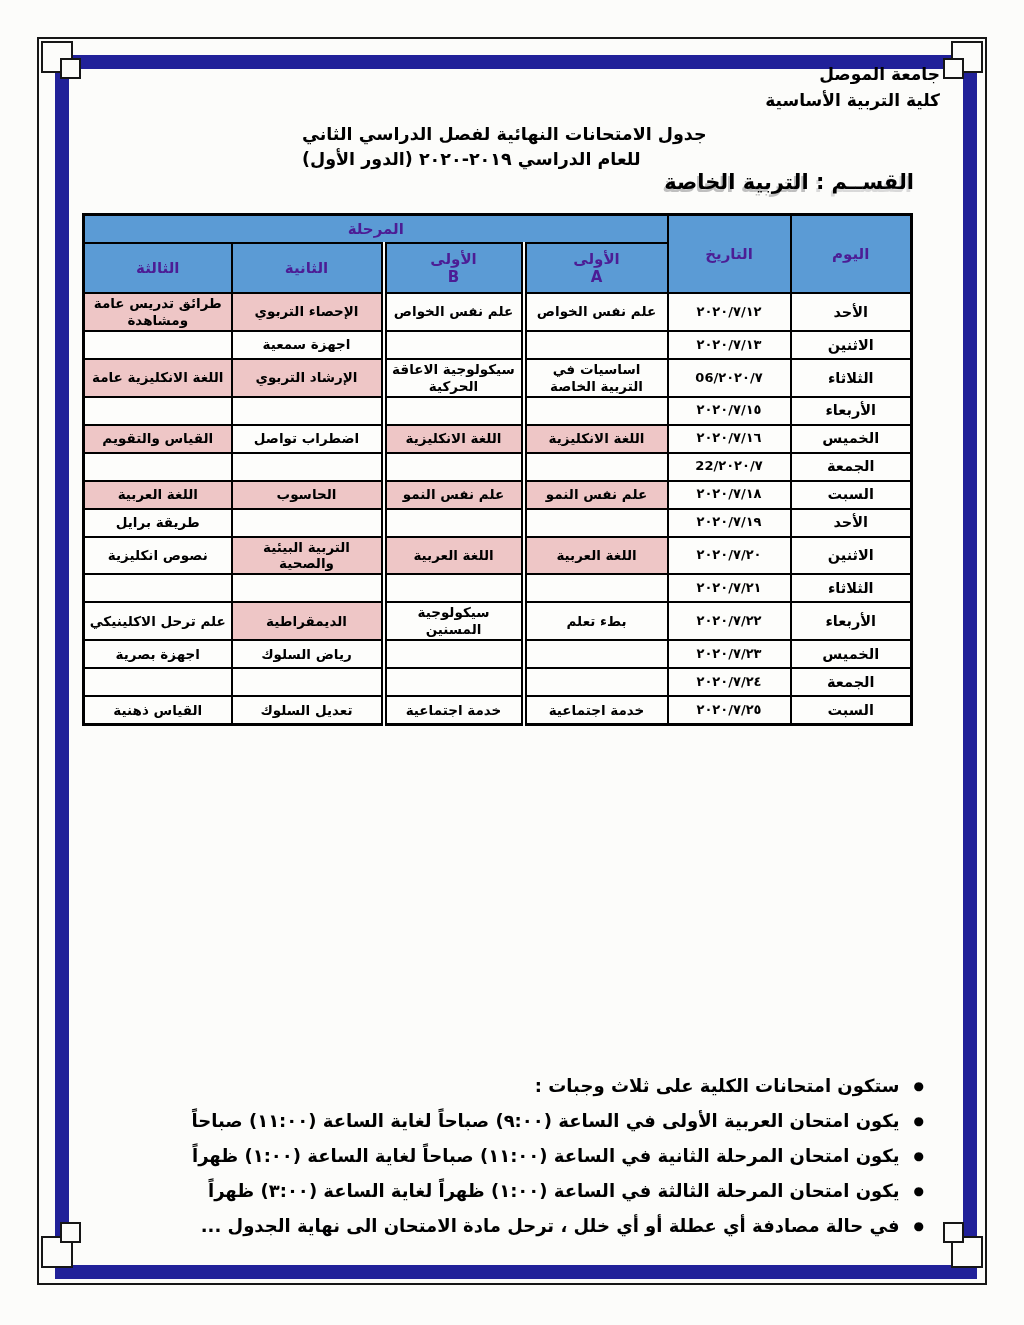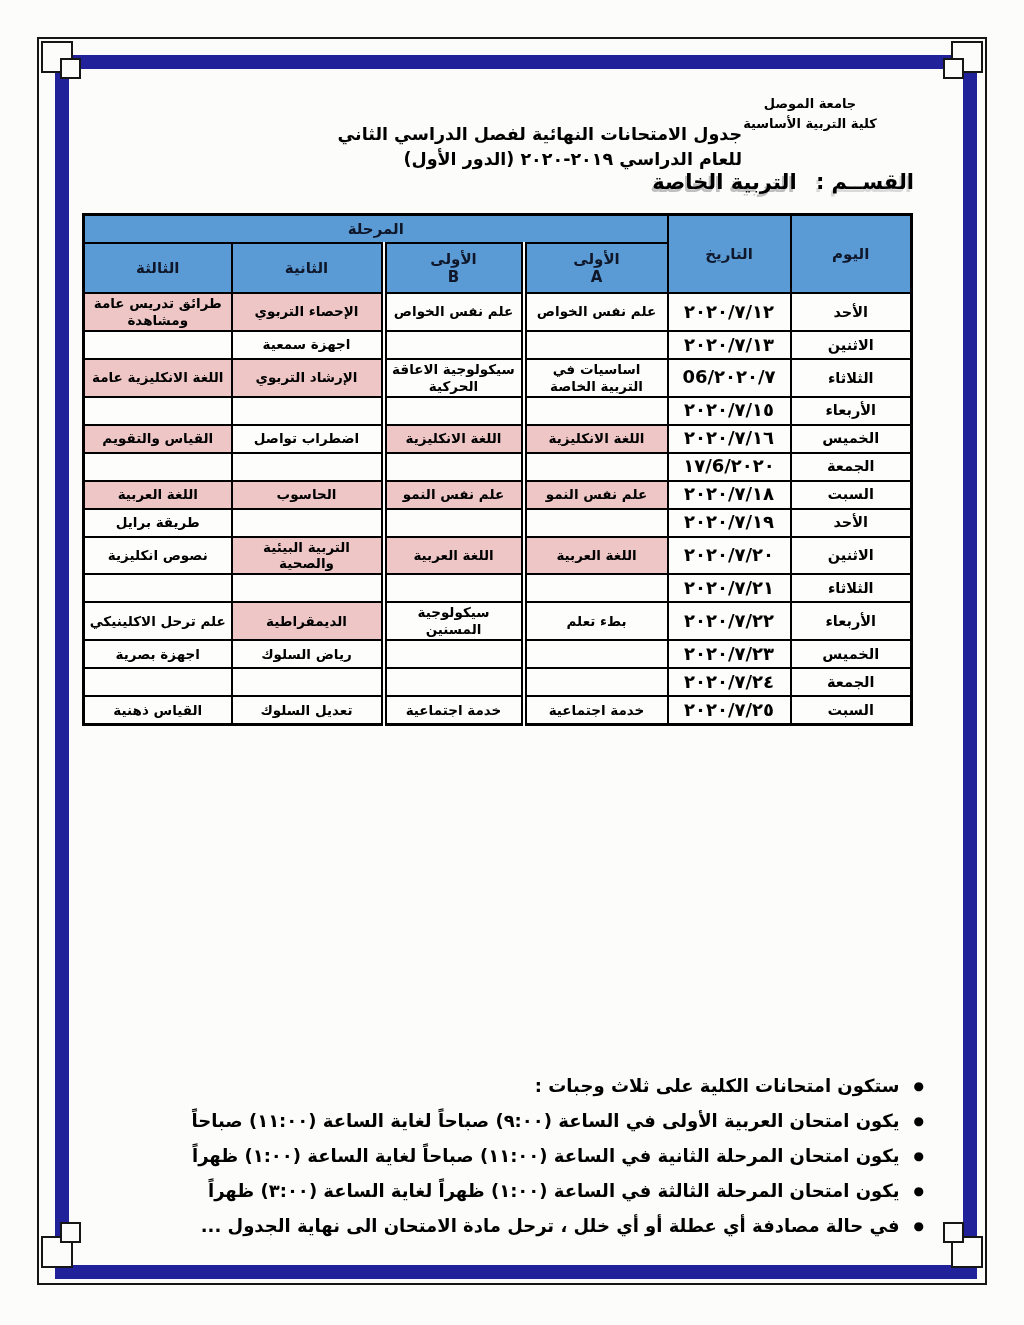--- a/index.html
+++ b/index.html
@@ -18,51 +18,51 @@
     position:absolute; left:55px; top:55px; width:894px; height:1196px;
     border:14px solid #212199;
   }
   .csq { position:absolute; border:2px solid #161616; background:#fcfcfa; }
   .csq.big   { width:28px; height:28px; }
   .csq.small { width:17px; height:17px; }
 
   
   .university-block {
     position:absolute; top:62px; right:84px; width:260px;
-    text-align:center; font-weight:bold; font-size:13px; line-height:1.5;margin-top:32px;
+    font-weight:bold; font-size:17px; line-height:1.5;
   }
   .title-block {
     position:absolute; top:122px; right:282px; width:440px;
-    text-align:right; font-weight:bold; font-size:17.5px; line-height:1.45;
+    text-align:left; font-weight:bold; font-size:17.5px; line-height:1.45;
   }
   .department {
     position:absolute; top:170px; right:110px;
     font-weight:bold; font-size:21px;
   }
   .department .dep-value { text-shadow:-2px 3px 0 #bfbfbf; }
-  .department .dep-prefix { text-shadow:-2px 3px 0 #d9d9d9;margin-left:12px; }
+  .department .dep-prefix { text-shadow:-2px 3px 0 #d9d9d9; }
 
   
   table.schedule {
     position:absolute; top:213px; right:111px; width:828px;
     border-collapse:collapse; table-layout:fixed; direction:rtl;
     border:3px solid #000;
   }
   .schedule th, .schedule td {
     border:2px solid #000; text-align:center; vertical-align:middle;
     font-weight:bold; padding:1px 3px; overflow:hidden;
   }
-  .schedule thead th { background:#5b9bd5; color:#0f172a; }
+  .schedule thead th { background:#5b9bd5; color:#4c1d95; }
   .stage-th { font-size:15px; height:24px; }
   .head-th  { font-size:15px; line-height:1.2; }
   .head2 th { height:46px;text-align:center; }
   .grade-code { display:block; font-size:15px; }
   .schedule tbody td { font-size:13.5px; height:24px; line-height:1.25; background:#fdfdfb; }
   .schedule tbody td.day-cell  { font-size:14.5px; }
-  .schedule tbody td.date-cell { font-size:18px; letter-spacing:.5px; }
+  .schedule tbody td.date-cell { font-size:13px; letter-spacing:.5px; }
   .schedule tbody td.pink { background:#eec6c6; }
   .schedule .col-b { border-left:6px double #000; border-right:6px double #000; }
 
   
   .notes {
     position:absolute; top:1068px; right:100px; width:780px;
     list-style:none; margin:0; padding:0;
   }
   .notes li {
     display:flex; align-items:center; justify-content:flex-start;
@@ -167,21 +167,21 @@
         <tr>
           <td class="day-cell">الخميس</td>
           <td class="date-cell">٢٠٢٠/٧/١٦</td>
           <td class="subject-cell pink">اللغة الانكليزية</td>
           <td class="subject-cell col-b pink">اللغة الانكليزية</td>
           <td class="subject-cell">اضطراب تواصل</td>
           <td class="subject-cell pink">القياس والتقويم</td>
         </tr>
         <tr>
           <td class="day-cell">الجمعة</td>
-          <td class="date-cell">٢٠٢٠/6/١٧</td>
+          <td class="date-cell">٢٠٢٠/٧/22</td>
           <td class="subject-cell"></td>
           <td class="subject-cell col-b"></td>
           <td class="subject-cell"></td>
           <td class="subject-cell"></td>
         </tr>
         <tr>
           <td class="day-cell">السبت</td>
           <td class="date-cell">٢٠٢٠/٧/١٨</td>
           <td class="subject-cell pink">علم نفس النمو</td>
           <td class="subject-cell col-b pink">علم نفس النمو</td>

